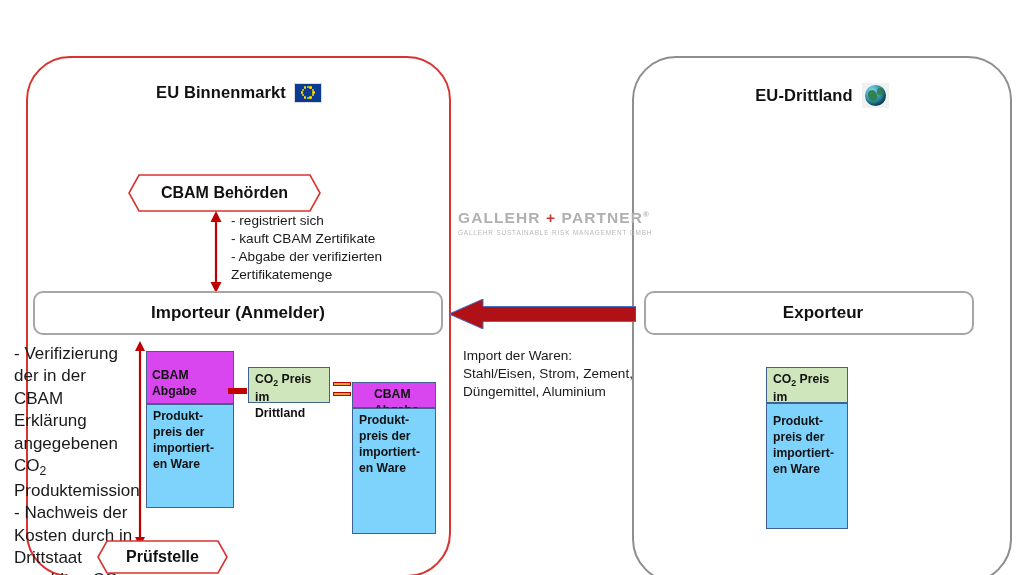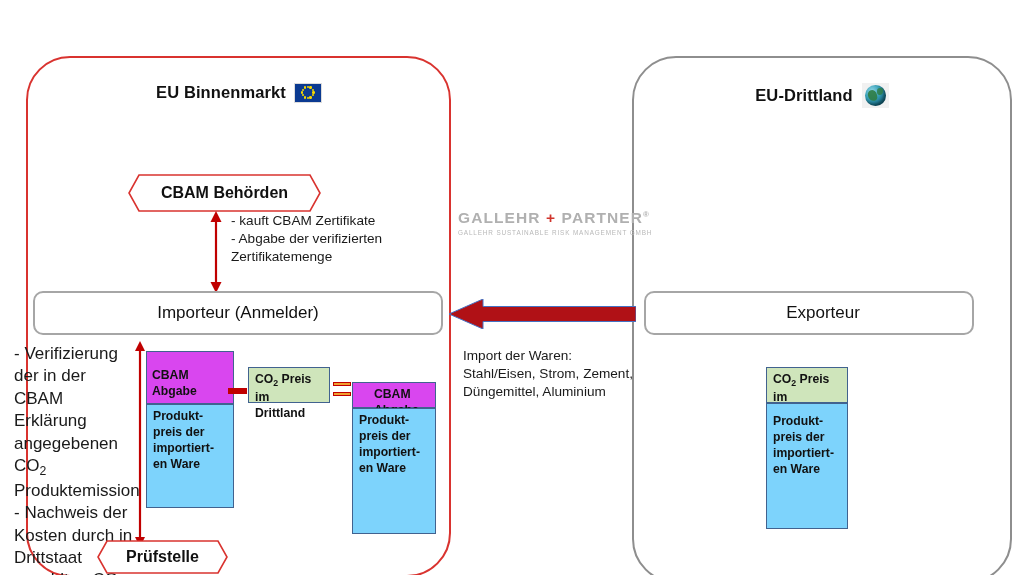--- a/index.html
+++ b/index.html
@@ -30,21 +30,21 @@
     background:radial-gradient(circle at 33% 28%, #8fd6e6 0%, #37a0b8 38%, #16687f 72%, #0b4054 100%);
     box-shadow:inset -2px -2px 3px rgba(0,0,0,.35);overflow:hidden;}
   .globe::before{content:"";position:absolute;left:3px;top:5px;width:9px;height:11px;
     background:#2f7d46;border-radius:45% 55% 40% 60%;transform:rotate(-12deg);opacity:.92;}
   .globe::after{content:"";position:absolute;left:12px;top:3px;width:6px;height:7px;
     background:#2f7d46;border-radius:50% 40% 60% 45%;opacity:.85;}
   .globe-wrap{background:#f1f1f1;padding:2px 3px;line-height:0;display:inline-block;}
   
   .rbox{position:absolute;box-sizing:border-box;border:2px solid #a6a6a6;border-radius:10px;
         background:#fff;display:flex;align-items:center;justify-content:center;
-        font-weight:normal;font-size:17px;color:#111;}
+        font-weight:bold;font-size:17px;color:#111;}
   #importeur-box{left:33px;top:270px;width:410px;height:44px;}
   #exporteur-box{left:644px;top:270px;width:330px;height:44px;padding-left:28px;}
   
   .hexbox{position:absolute;display:flex;align-items:center;justify-content:center;
           font-weight:bold;font-size:16px;color:#111;}
   .hexbox svg{position:absolute;left:0;top:0;}
   .hexbox span{position:relative;z-index:2;}
   #cbam-behoerden{left:128px;top:153px;width:193px;height:38px;}
   #pruefstelle{left:97px;top:519px;width:131px;height:34px;}
   
@@ -116,20 +116,21 @@
 
   <div class="vdarrow" style="left:206px;top:190px;">
     <svg width="20" height="82" viewBox="0 0 20 82">
       <line x1="10" y1="9" x2="10" y2="73" stroke="#c00000" stroke-width="2.2"></line>
       <polygon points="10,0 15.5,11 4.5,11" fill="#c00000"></polygon>
       <polygon points="10,82 15.5,71 4.5,71" fill="#c00000"></polygon>
     </svg>
   </div>
 
   <div class="txt" id="behoerden-notes">
+    <div>- registriert sich</div>
     <div>- kauft CBAM Zertifikate</div>
     <div>- Abgabe der verifizierten</div>
     <div>Zertifikatemenge</div>
   </div>
 
   <div class="rbox" id="importeur-box">
     <span>Importeur (Anmelder)</span>
   </div>
 
   <div class="rbox" id="exporteur-box">

